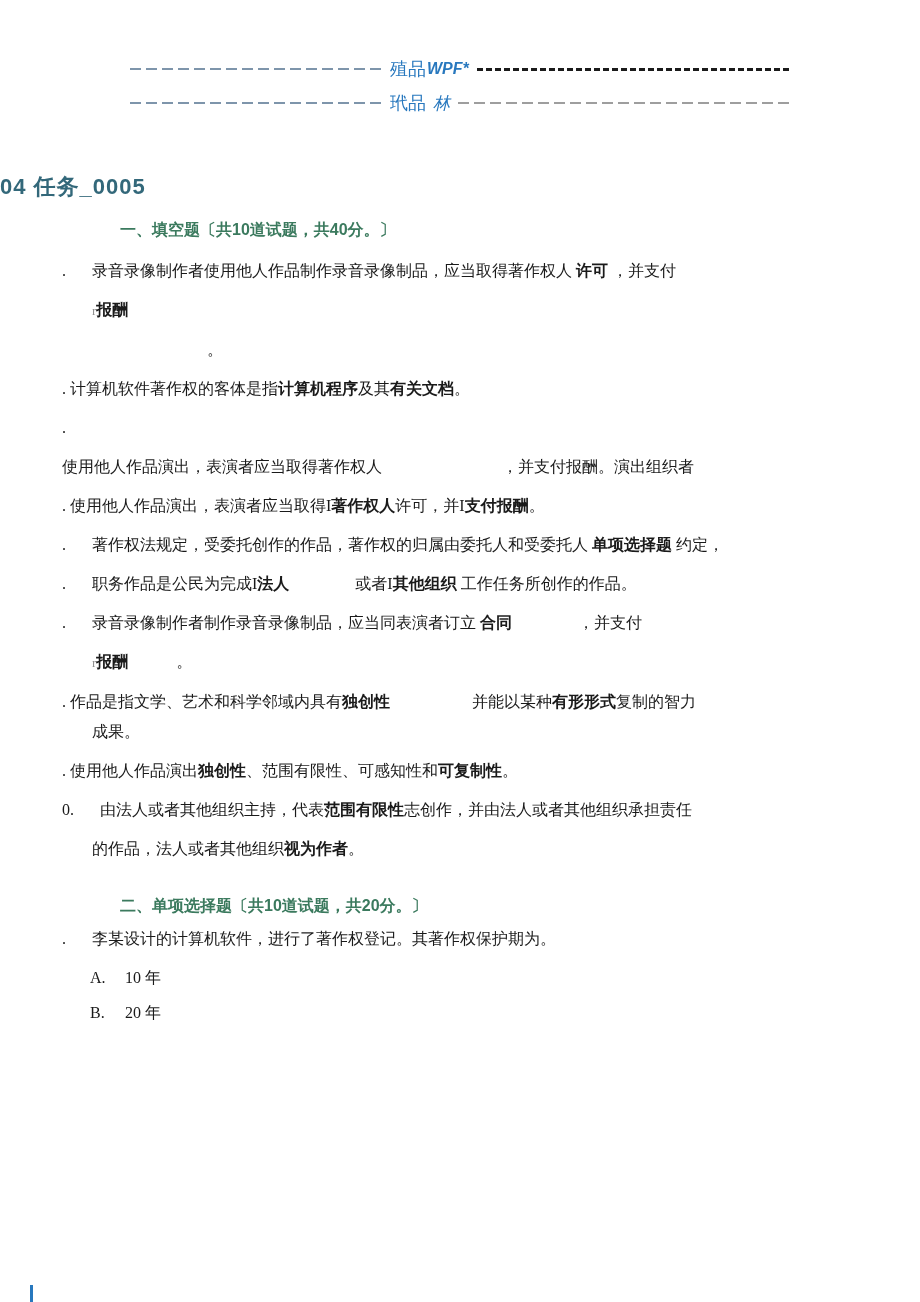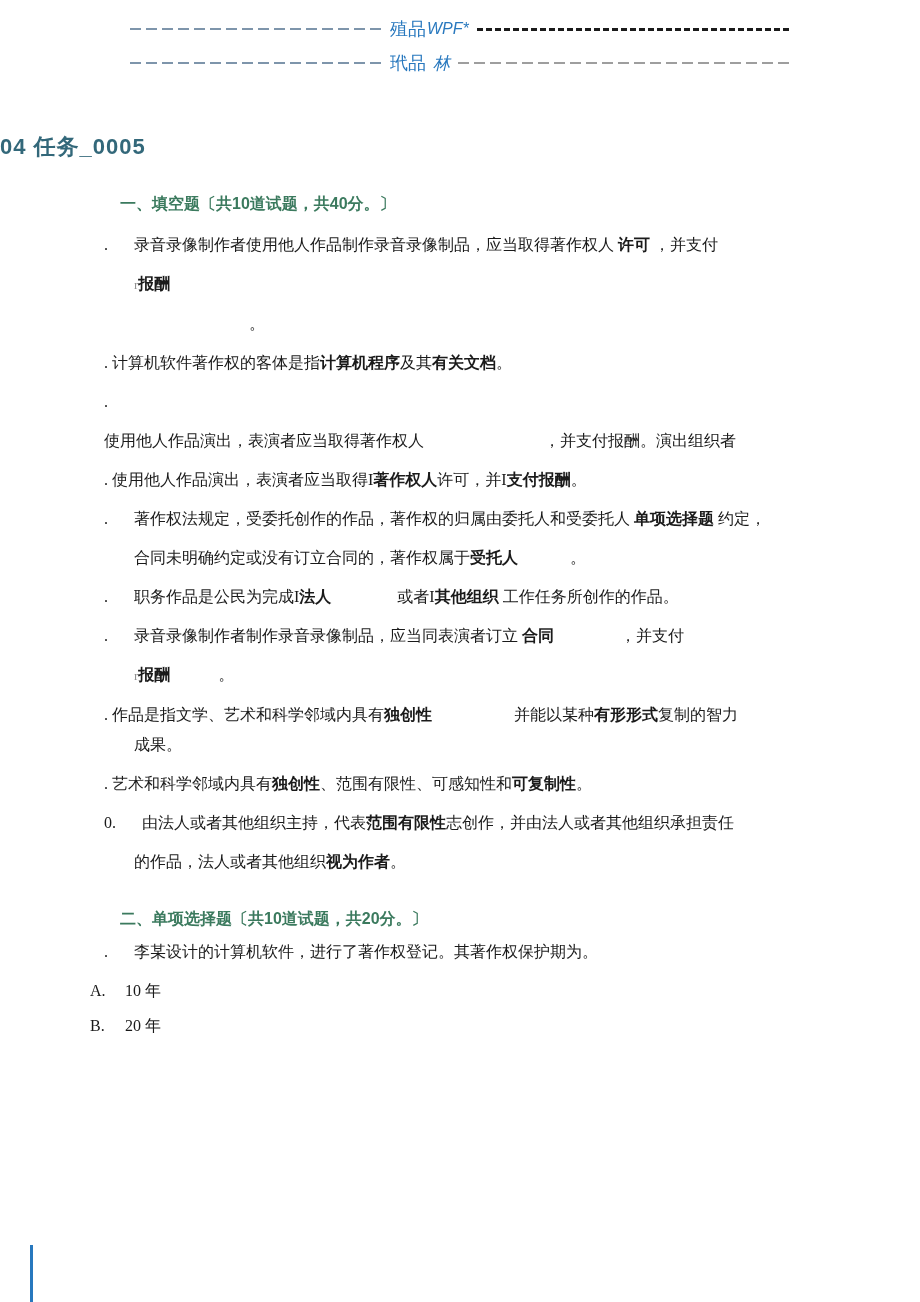--- a/index.html
+++ b/index.html
@@ -6,59 +6,59 @@
   html, body { background: #ffffff; }
   body {
     width: 920px; height: 1302px;
     position: relative; overflow: hidden;
     font-family: "Liberation Serif", "DejaVu Serif", serif;
     color: #1a1a1a;
   }
   .page { width: 920px; height: 1302px; position: relative; }
 
   
-  .header { padding-top: 16px; margin-left: 130px; width: 660px; }
+  .header { padding-top: 16px; margin-left: 130px; width: 660px; margin-top: 40px; }
   .h-row { display: flex; align-items: center; height: 26px; margin-bottom: 8px; }
   .rule { display: inline-block; flex: 0 0 auto; }
   .rule-left {
     width: 256px; height: 2px;
     background: repeating-linear-gradient(90deg, #7e95ab 0 11px, transparent 11px 16px);
     margin-right: 4px;
   }
   .rule-black {
     flex: 1 1 auto; height: 3px; margin-left: 8px;
     background: repeating-linear-gradient(90deg, #1b1b1b 0 6px, transparent 6px 9px);
   }
   .rule-gray {
     flex: 1 1 auto; height: 2px; margin-left: 8px;
     background: repeating-linear-gradient(90deg, #9e9e9e 0 11px, transparent 11px 16px);
   }
   .h-cjk { color: #2878be; font-size: 18px; }
   .h-latin1 {
     color: #2878be; font-family: "Liberation Sans", sans-serif;
-    font-weight: normal; font-style: italic; font-size: 16px; margin-left: 1px;
+    font-weight: bold; font-style: italic; font-size: 16px; margin-left: 1px;
   }
   .h-latin2 { color: #2878be; font-style: italic; font-size: 17px; margin-left: 7px; }
 
   
   h1.doc-title {
     margin-top: 56px; text-align: left;
     font-family: "Liberation Sans", sans-serif;
     font-size: 22px; font-weight: 700; letter-spacing: 1px;
     color: #33687a; line-height: 30px;
   }
   .sec-heading {
-    margin: 28px 0 14px 120px;
+    margin: 14px 0 14px 120px;
     font-family: "Liberation Sans", sans-serif;
     font-size: 16px; font-weight: 700; color: #3b7a5e; line-height: 27px;
   }
   .sec-heading.sec2 { margin-top: 30px; margin-bottom: 6px; }
 
   
-  .content { margin-left: 104px; width: 760px; }
+  .content { margin-left: 62px; width: 760px; }
   .q-block { margin-bottom: 10px; }
   .line { font-size: 16px; line-height: 27px; margin-bottom: 12px; white-space: nowrap; }
   .line.indent { padding-left: 30px; }
   .line.tight { margin-top: -9px; }
   .num { display: inline-block; width: 30px; }
   .b { font-weight: bold; }
   .dim { color: #909090; font-size: 13px; }
   .gap { display: inline-block; height: 1px; }
 
   
@@ -106,35 +106,34 @@
       </div>
       <div class="q-block">
         <div class="line"><span class="">.</span></div>
         <div class="line"><span class="">使用他人作品演出，表演者应当取得著作权人</span><span class="gap" style="width: 120px;"></span><span class="">，并支付报酬。演出组织者</span></div>
       </div>
       <div class="q-block">
         <div class="line"><span class="">. 使用他人作品演出，表演者应当取得I</span><span class="b">著作权人</span><span class="">许可，并I</span><span class="b">支付报酬</span><span class="">。</span></div>
       </div>
       <div class="q-block">
         <div class="line"><span class="num">.</span><span class="">著作权法规定，受委托创作的作品，著作权的归属由委托人和受委托人 </span><span class="b">单项选择题</span><span class=""> 约定，</span></div>
-        <div class="line indent"><span class="">合同未明确约定或没有订立合同的，著作权属于</span><span class="b">受托人</span><span class="gap" style="width: 52px;"></span><span class="">。</span></div>
       </div>
       <div class="q-block">
         <div class="line"><span class="num">.</span><span class="">职务作品是公民为完成I</span><span class="b">法人</span><span class="gap" style="width: 66px;"></span><span class="">或者I</span><span class="b">其他组织</span><span class=""> 工作任务所创作的作品。</span></div>
       </div>
       <div class="q-block">
         <div class="line"><span class="num">.</span><span class="">录音录像制作者制作录音录像制品，应当同表演者订立 </span><span class="b">合同</span><span class="gap" style="width: 66px;"></span><span class="">，并支付</span></div>
         <div class="line indent"><span class="dim">r</span><span class="b">报酬</span><span class="gap" style="width: 48px;"></span><span class="">。</span></div>
       </div>
       <div class="q-block">
         <div class="line"><span class="">. 作品是指文学、艺术和科学邻域内具有</span><span class="b">独创性</span><span class="gap" style="width: 82px;"></span><span class="">并能以某种</span><span class="b">有形形式</span><span class="">复制的智力</span></div>
         <div class="line indent tight"><span class="">成果。</span></div>
       </div>
       <div class="q-block">
-        <div class="line"><span class="">. 艺术和科学邻域内具有</span><span class="b">独创性</span><span class="">、范围有限性、可感知性和</span><span class="b">可复制性</span><span class="">。</span></div>
+        <div class="line"><span class="">. 使用他人作品演出</span><span class="b">独创性</span><span class="">、范围有限性、可感知性和</span><span class="b">可复制性</span><span class="">。</span></div>
       </div>
       <div class="q-block">
         <div class="line"><span class="num" style="width: 38px;">0.</span><span class="">由法人或者其他组织主持，代表</span><span class="b">范围有限性</span><span class="">志创作，并由法人或者其他组织承担责任</span></div>
         <div class="line indent"><span class="">的作品，法人或者其他组织</span><span class="b">视为作者</span><span class="">。</span></div>
       </div>
     </div>
 
   <div class="sec-heading sec2">二、单项选择题〔共10道试题，共20分。〕</div>
 
   <div class="content">

